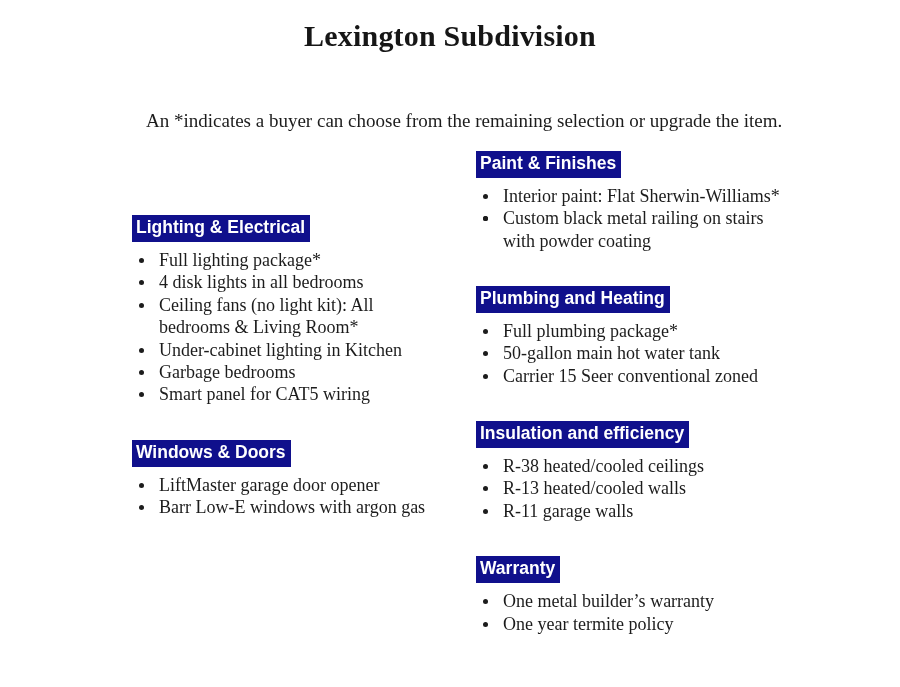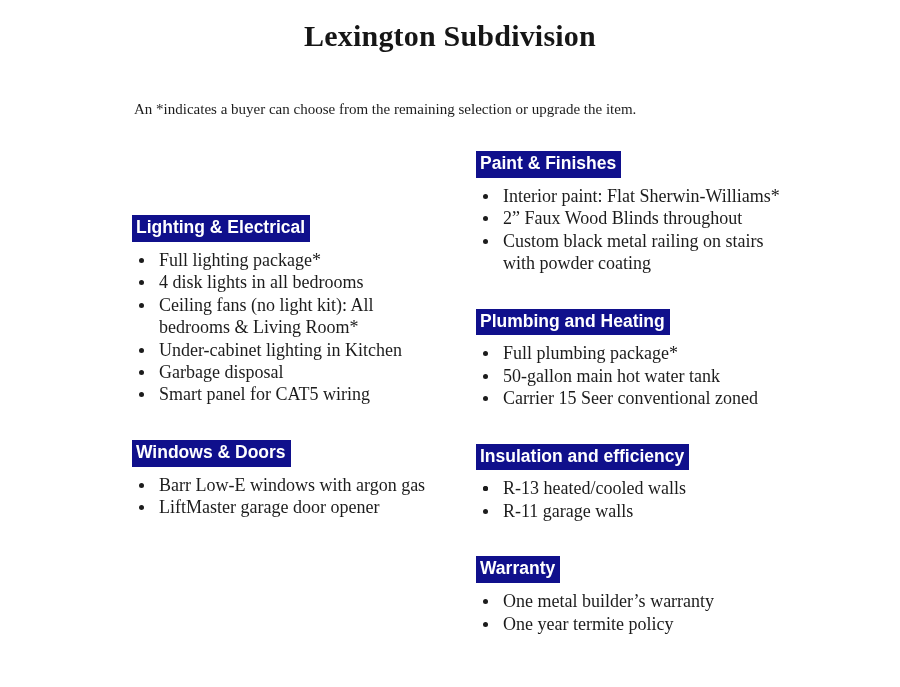--- a/index.html
+++ b/index.html
@@ -25,22 +25,22 @@
     margin:0;
     text-align:center;
     font-size:30px;
     font-weight:600;
     letter-spacing:0.2px;
     color:#161616;
   }
   .note{
     position:absolute;
     left:130px;top:95px;
-    margin:4px;
-    font-size:15px;
+    margin:16px;
+    font-size:19px;
     line-height:20px;
   }
   .col{
     position:absolute;
     width:330px;
   }
   .col-left{left:132px;top:215px;}
   .col-right{left:476px;top:151px;}
   .sec{margin:0 0 34px 0;}
   .sec-head{
@@ -82,42 +82,42 @@
 <div class="page">
   <h1 class="page-title">Lexington Subdivision</h1>
   <p class="note">An *indicates a buyer can choose from the remaining selection or upgrade the item.</p>
   <div class="col col-left">
       <section class="sec"><h2 class="sec-head">Lighting &amp; Electrical</h2><ul class="sec-list">
           <li><span class="bullet"></span><span class="li-text">Full lighting package*</span></li>
           <li><span class="bullet"></span><span class="li-text">4 disk lights in all bedrooms</span></li>
           <li><span class="bullet"></span><span class="li-text">Ceiling fans (no light kit): All
 bedrooms &amp; Living Room*</span></li>
           <li><span class="bullet"></span><span class="li-text">Under-cabinet lighting in Kitchen</span></li>
-          <li><span class="bullet"></span><span class="li-text">Garbage disposal</span></li>
+          <li><span class="bullet"></span><span class="li-text">Garbage bedrooms</span></li>
           <li><span class="bullet"></span><span class="li-text">Smart panel for CAT5 wiring</span></li>
         </ul></section>
       <section class="sec"><h2 class="sec-head">Windows &amp; Doors</h2><ul class="sec-list">
+          <li><span class="bullet"></span><span class="li-text">LiftMaster garage door opener</span></li>
           <li><span class="bullet"></span><span class="li-text">Barr Low-E windows with argon gas</span></li>
-          <li><span class="bullet"></span><span class="li-text">LiftMaster garage door opener</span></li>
         </ul></section>
     </div>
   <div class="col col-right">
       <section class="sec"><h2 class="sec-head">Paint &amp; Finishes</h2><ul class="sec-list">
           <li><span class="bullet"></span><span class="li-text">Interior paint: Flat Sherwin-Williams*</span></li>
-          <li><span class="bullet"></span><span class="li-text">2” Faux Wood Blinds throughout</span></li>
+          <li><span class="bullet"></span></li>
           <li><span class="bullet"></span><span class="li-text">Custom black metal railing on stairs
 with powder coating</span></li>
         </ul></section>
       <section class="sec"><h2 class="sec-head">Plumbing and Heating</h2><ul class="sec-list">
           <li><span class="bullet"></span><span class="li-text">Full plumbing package*</span></li>
           <li><span class="bullet"></span><span class="li-text">50-gallon main hot water tank</span></li>
           <li><span class="bullet"></span><span class="li-text">Carrier 15 Seer conventional zoned</span></li>
         </ul></section>
       <section class="sec"><h2 class="sec-head">Insulation and efficiency</h2><ul class="sec-list">
-          <li><span class="bullet"></span></li>
+          <li><span class="bullet"></span><span class="li-text">R-38 heated/cooled ceilings</span></li>
           <li><span class="bullet"></span><span class="li-text">R-13 heated/cooled walls</span></li>
           <li><span class="bullet"></span><span class="li-text">R-11 garage walls</span></li>
         </ul></section>
       <section class="sec"><h2 class="sec-head">Warranty</h2><ul class="sec-list">
           <li><span class="bullet"></span><span class="li-text">One metal builder’s warranty</span></li>
           <li><span class="bullet"></span><span class="li-text">One year termite policy</span></li>
         </ul></section>
     </div>
 </div>
 

